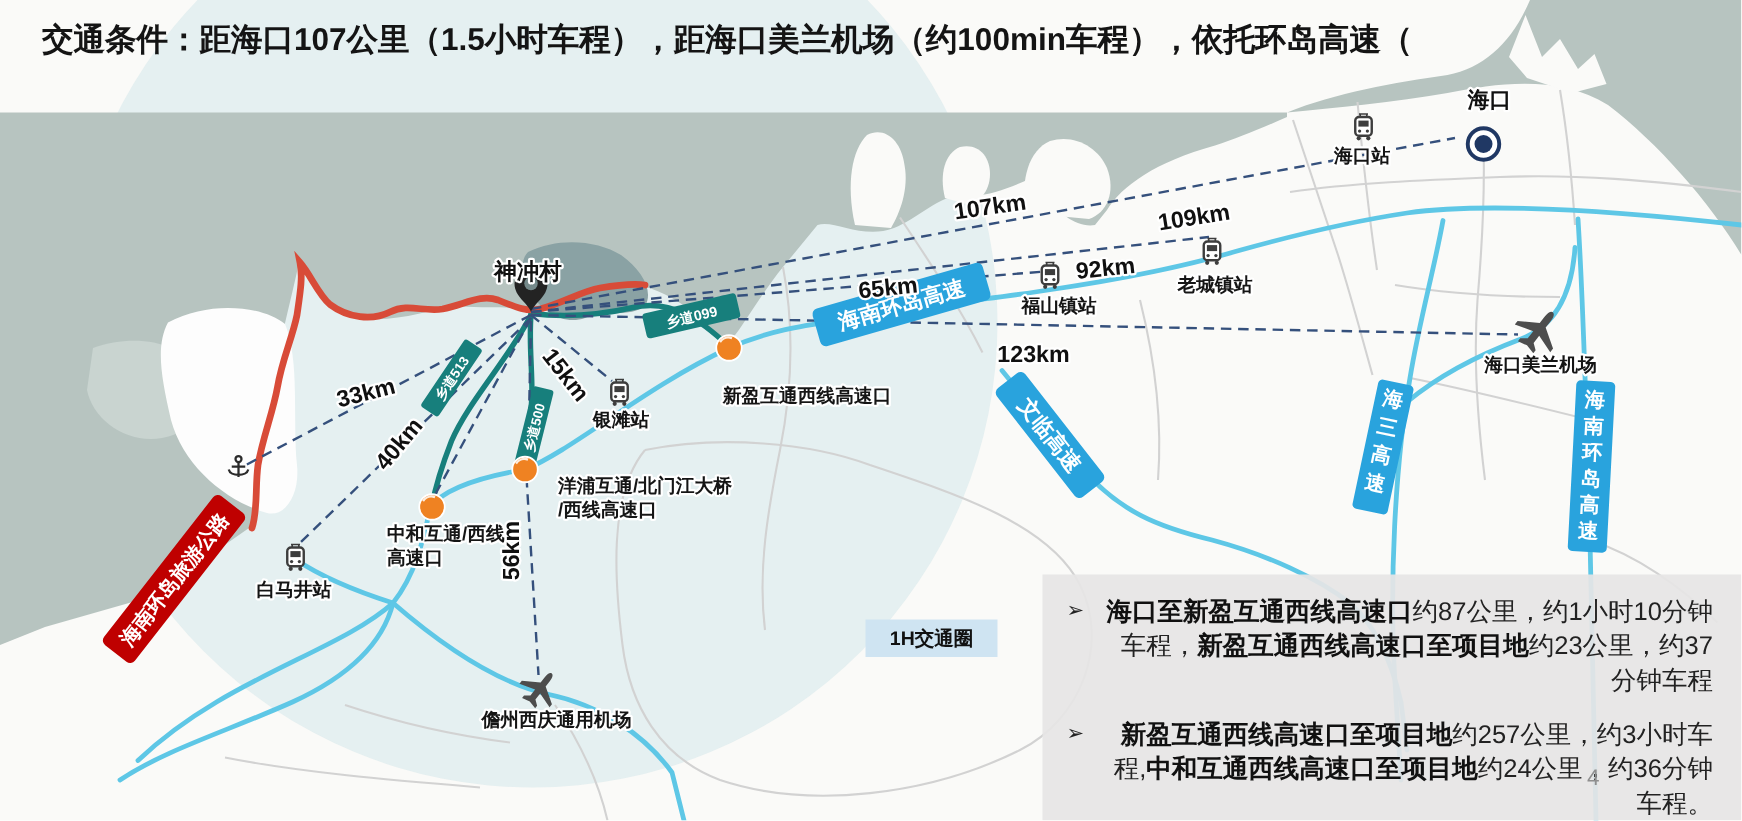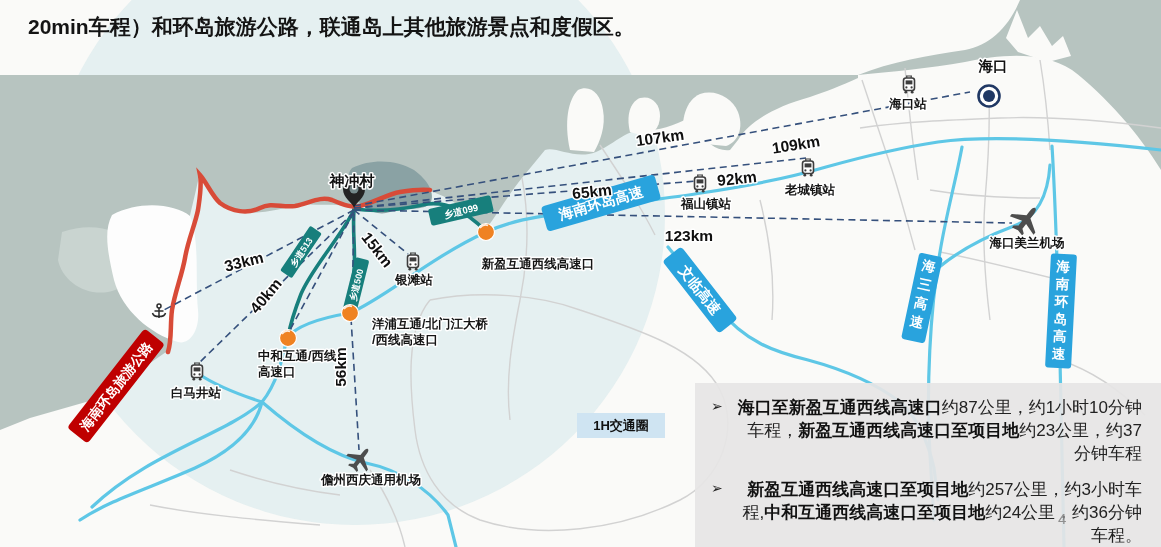--- a/index.html
+++ b/index.html
@@ -219,21 +219,21 @@
     <text class="stn halo" x="321" y="484" text-anchor="start">儋州西庆通用机场</text>
   </g>
 
   <g>
     <rect x="577" y="413" width="88" height="25" fill="#cfe4f2"></rect>
     <text x="621" y="430" text-anchor="middle" font-size="13" font-weight="bold" fill="#111">1H交通圈</text>
   </g>
 </svg>
 
 <div class="title">
-  <div>20min车程）和环岛旅游公路，联通岛上其他旅游景点和度假区。</div>
+  <div>交通条件：距海口107公里（1.5小时车程），距海口美兰机场（约100min车程），依托环岛高速（</div>
 </div>
 
 <div class="infobox">
   <div class="bullet">
     <span class="mark">➢</span>
     <p><b>海口至新盈互通西线高速口</b><span>约87公里，约1小时10分钟车程，</span><b>新盈互通西线高速口至项目地</b><span>约23公里，约37分钟车程</span></p>
   </div>
   <div class="bullet">
     <span class="mark">➢</span>
     <p><b>新盈互通西线高速口至项目地</b><span>约257公里，约3小时车程,</span><b>中和互通西线高速口至项目地</b><span>约24公里，约36分钟车程。</span></p>

